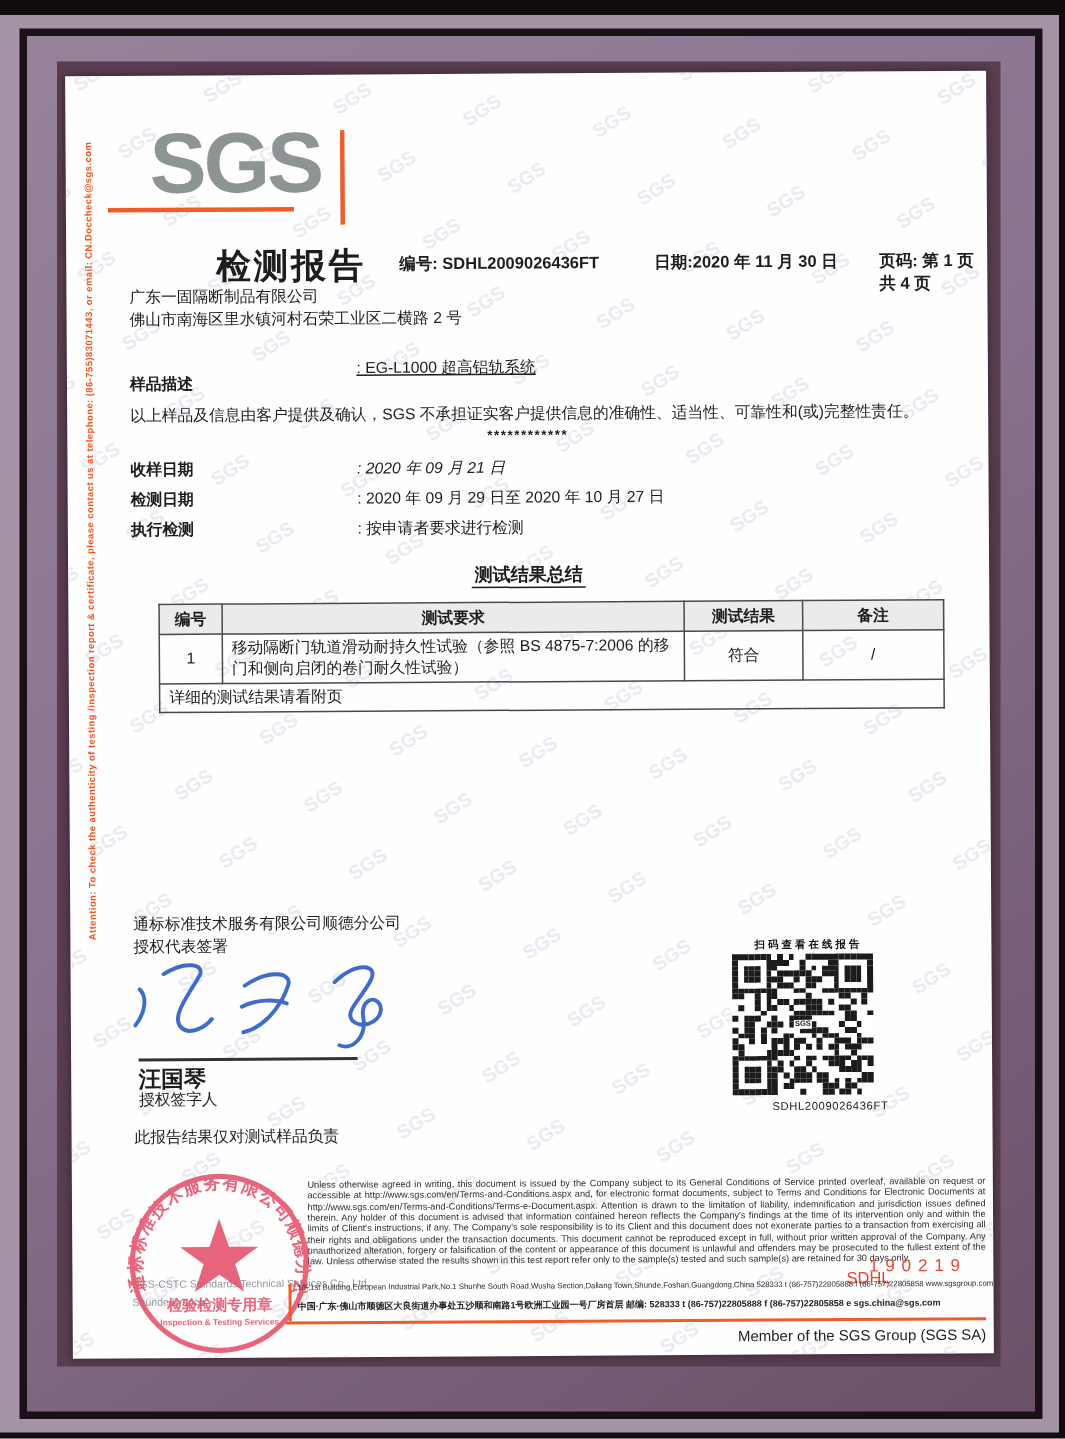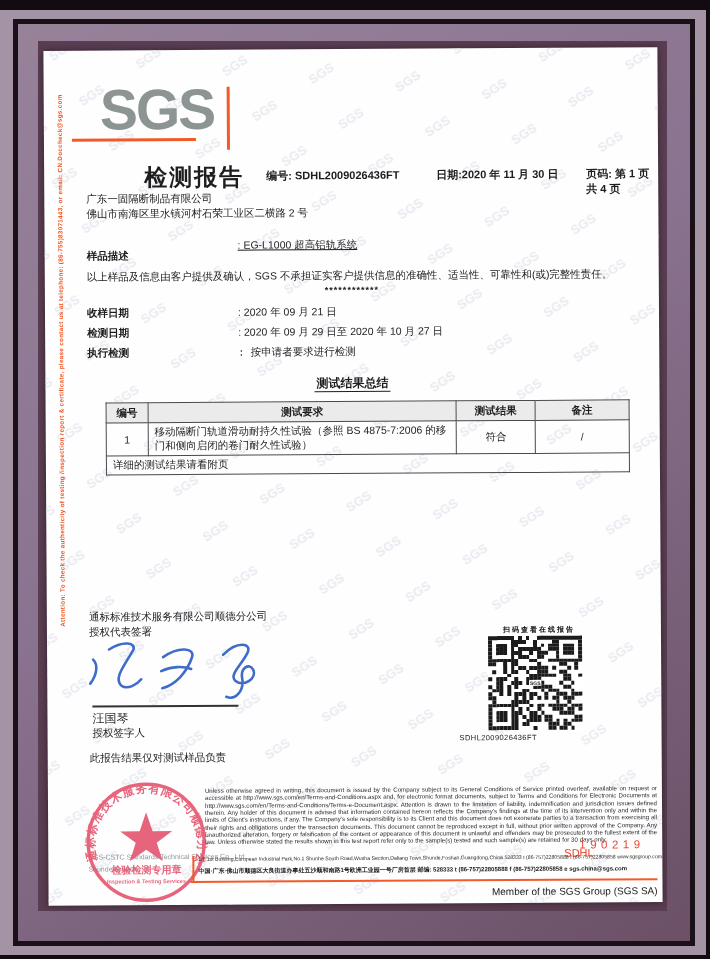--- a/index.html
+++ b/index.html
@@ -41,32 +41,32 @@
   
   table.results{position:absolute;left:60px;top:352px;width:524px;border-collapse:collapse;font-size:10.5px;}
   table.results td,table.results th{border:1px solid #4a4a4a;padding:2px 6px;vertical-align:middle;}
   table.results th{background:#ebebeb;font-weight:bold;height:15px;}
   td.c{text-align:center;}
   .foot-row{height:14px;}
   
   .sig-co{left:42px;top:559px;font-size:10.5px;line-height:15px;}
   .sig-svg{left:38px;top:583px;}
   .sig-line{left:45px;top:655px;width:146px;height:1.5px;background:#333;}
-  .sig-name{left:45px;top:660px;font-size:12px;}
+  .sig-name{left:45px;top:660px;font-size:15px;font-weight:bold;}
   .sig-title{left:45px;top:676px;font-size:10.5px;}
   .sig-note{left:42px;top:701px;font-size:10.5px;}
   
   .qr-caption{left:432px;top:577px;width:120px;text-align:center;font-size:7px;font-weight:bold;letter-spacing:2px;color:#111;}
   .qr-box{left:441px;top:588px;width:94px;height:94px;background:#fff;display:grid;
     grid-template-columns:repeat(25,1fr);grid-template-rows:repeat(25,1fr);}
   .qr-box i{display:block;}
   .qr-box i.on{background:#1b1b1b;}
   .qr-label{left:441px;top:588px;width:94px;height:94px;display:flex;align-items:center;justify-content:center;}
   .qr-label b{background:#fff;font-size:5px;padding:0 1px;color:#1b1b1b;}
-  .qr-text{left:412px;top:685px;width:120px;font-size:7.5px;color:#222;letter-spacing:.4px;}
+  .qr-text{left:446px;top:685px;width:120px;text-align:center;font-size:7.5px;color:#222;letter-spacing:.4px;}
   
   .legal{left:157px;top:737px;width:452px;font-size:6.15px;line-height:7.35px;text-align:justify;color:#2e2e2e;}
   .sdhl{left:516px;top:799px;font-size:11px;font-weight:normal;color:#e8402f;}
   .stampno{left:531px;top:791px;font-size:11.5px;color:#ea4632;letter-spacing:4.5px;}
   .addr-vline{left:144px;top:806px;width:1.5px;height:25px;background:#f15a29;}
   .addr1{left:150px;top:806px;width:459px;font-size:5.2px;color:#2b2b2b;white-space:nowrap;}
   .addr2{left:150px;top:817px;width:459px;font-size:6px;font-weight:bold;color:#222;white-space:nowrap;}
   .orule{left:142px;top:831px;width:467px;height:2px;background:#f15a29;}
   .member{left:359px;top:838px;width:250px;text-align:right;font-size:10px;color:#222;}
   .stamp-co{left:40px;font-size:7px;color:#8e959b;white-space:nowrap;}
@@ -109,25 +109,25 @@
   <div class="abs meta" style="left:542px;">页码: 第 1 页共 4 页</div>
 
   <div class="abs client" style="top:141px;text-align:right;">广东一固隔断制品有限公司</div>
   <div class="abs client" style="top:156px;">佛山市南海区里水镇河村石荣工业区二横路 2 号</div>
 
   <div class="abs lbl" style="top:199px;">样品描述</div>
   <div class="abs val" style="top:189px;text-decoration:underline;">: EG-L1000 超高铝轨系统</div>
   <div class="abs info-line">以上样品及信息由客户提供及确认，SGS 不承担证实客户提供信息的准确性、适当性、可靠性和(或)完整性责任。</div>
   <div class="abs stars">************</div>
   <div class="abs lbl" style="top:256px;">收样日期</div>
-  <div class="abs val" style="top:256px;">: 2020 年 09 月 21 日</div>
+  <div class="abs val" style="top:256px;font-style:italic;">: 2020 年 09 月 21 日</div>
   <div class="abs lbl" style="top:276px;">检测日期</div>
   <div class="abs val" style="top:276px;">: 2020 年 09 月 29 日至 2020 年 10 月 27 日</div>
   <div class="abs lbl" style="top:296px;font-family:Liberation Mono, monospace;">执行检测</div>
-  <div class="abs val" style="top:296px;font-family:Liberation Mono, monospace;">: 按申请者要求进行检测</div>
+  <div class="abs val" style="top:296px;">: 按申请者要求进行检测</div>
 
   <div class="abs res-title"><span>测试结果总结</span></div>
   <table class="results">
     <colgroup>
         <col style="width:8%">
         <col style="width:59%">
         <col style="width:15%">
         <col style="width:18%">
       </colgroup>
     <tbody>

